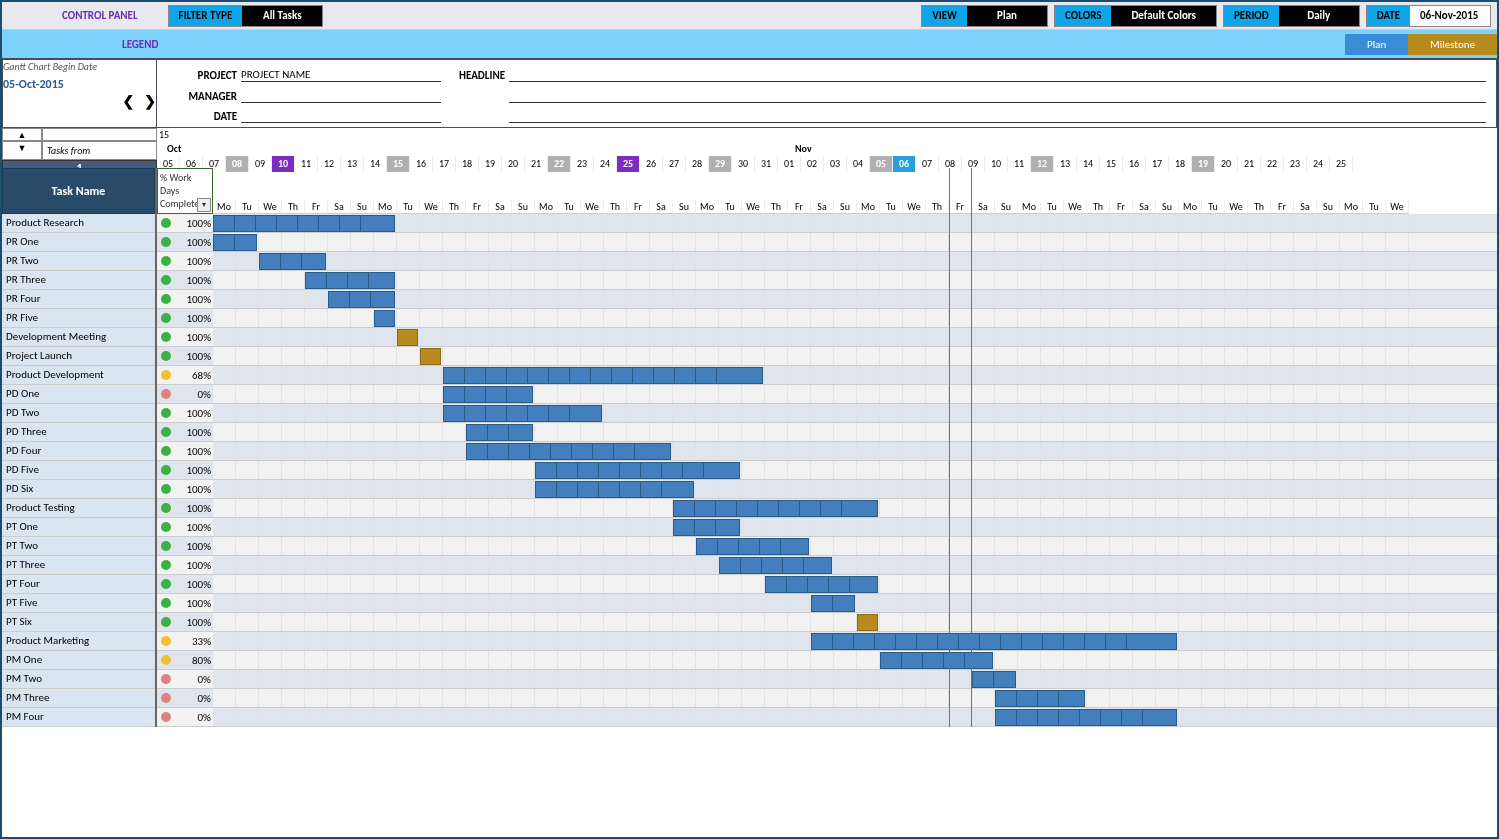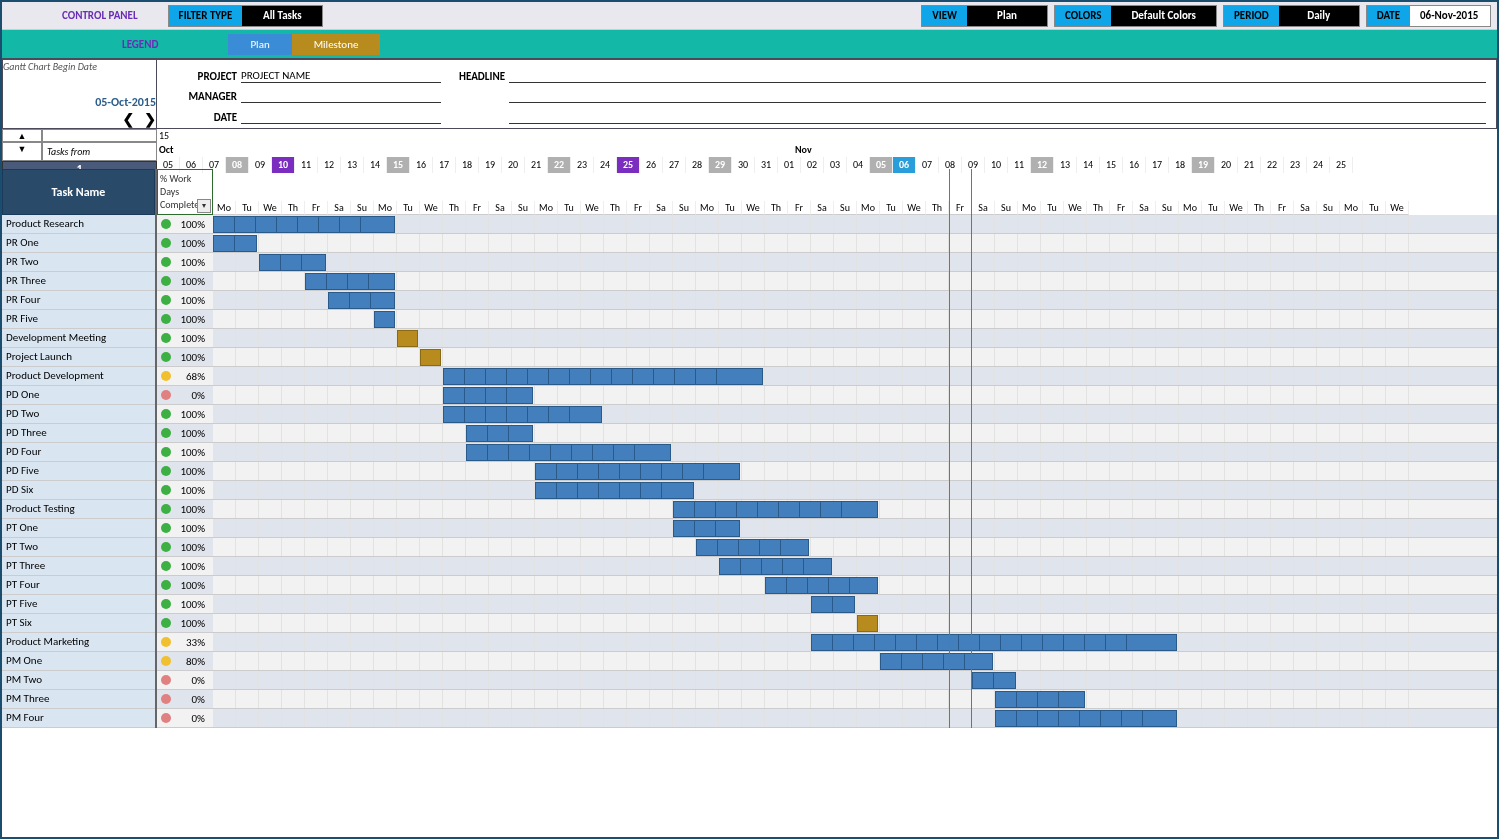--- a/index.html
+++ b/index.html
@@ -3,30 +3,30 @@
 <meta charset="utf-8">
 <style>
   * { box-sizing: border-box; margin: 0; padding: 0; }
   body { font-family: Calibri, Arial, sans-serif; font-size: 11px; background: #fff; color: #000; border: 2px solid #1a4d6e; width: 1499px; height: 839px; overflow: hidden; }
   .panel { display: flex; align-items: center; height: 28px; background: #e8e8ee; border-bottom: 1px solid #ccc; }
   .cp-label { color: #6a2db5; font-weight: bold; padding: 0 30px 0 60px; font-size: 11px; }
   .ctl { display: flex; align-items: stretch; height: 22px; border: 1px solid #888; margin-right: 6px; }
   .ctl .lbl { background: #0ea5e9; color: #000; font-weight: bold; padding: 3px 10px; }
   .ctl .val { background: #000; color: #fff; font-weight: bold; padding: 3px 20px; min-width: 80px; text-align: center; }
   .ctl .val-white { background: #fff; color: #000; font-weight: bold; padding: 3px 10px; min-width: 80px; }
-  .legend-row { display: flex; align-items: center; height: 28px; background: #14b8a6; padding-left: 120px; }
+  .legend-row { display: flex; align-items: center; height: 28px; background: #7dd3fc; padding-left: 120px; justify-content: space-between; }
   .legend-label { color: #6a2db5; font-weight: bold; margin-right: 70px; }
   .legend-item { padding: 4px 22px; color: #fff; font-size: 11px; }
   .lg-plan { background: #3b8cd6; }
   .lg-ms { background: #b78b1e; }
 
   .info-area { display: flex; border-top: 1px solid #4a4a5a; min-height: 70px; }
   .info-left { width: 155px; border: 1px solid #4a4a5a; font-size: 10px; }
   .info-left .begin { font-style: italic; color: #555; }
-  .info-left .date { color: #2a5d8a; font-weight: bold; font-size: 12px; margin-top: 22px; text-align: right; }
+  .info-left .date { color: #2a5d8a; font-weight: bold; font-size: 12px; margin-top: 4px; }
   .info-left .nav { display: flex; justify-content: flex-end; gap: 10px; margin-top: 2px; font-size: 14px; font-weight: bold; }
   .info-right { flex: 1; border: 1px solid #4a4a5a; border-left: none; padding: 4px 10px; display: grid; grid-template-columns: 70px 200px 60px auto; gap: 2px 4px; align-items: end; }
   .info-right .ilbl { font-weight: bold; text-align: right; font-size: 11px; }
   .info-right .ival { border-bottom: 1px solid #333; min-height: 14px; font-size: 11px; }
   .info-right .ival.long { grid-column: span 1; }
 
   .sub-controls { display: flex; height: 40px; }
   .sub-left { width: 155px; display: flex; flex-direction: column; }
   .arrow-row { display: flex; }
   .arrow { width: 40px; border: 1px solid #888; text-align: center; font-size: 9px; background: #fff; cursor: pointer; }
@@ -51,21 +51,21 @@
   .month-row { height: 14px; font-size: 10px; font-weight: bold; }
   .month-row .mlbl { position: absolute; }
   .year-row { height: 14px; font-size: 10px; position: relative; }
   .year-row .ylbl { position: absolute; }
 
   .task-row { display: flex; height: 19px; border-bottom: 1px solid #ccc; }
   .task-row:nth-child(odd) .task-name, .task-row:nth-child(odd) .task-pct, .task-row:nth-child(odd) .task-bars { background: #f2f2f2; }
   .task-row:nth-child(even) .task-name, .task-row:nth-child(even) .task-pct, .task-row:nth-child(even) .task-bars { background: #e0e4ec; }
   .task-name { width: 155px; padding: 2px 4px; font-size: 11px; background: #d9e6f2 !important; white-space: nowrap; overflow: hidden; }
   .task-name.bold { font-weight: normal; }
-  .task-pct { width: 72px; display: flex; align-items: center; justify-content: flex-start; padding: 0 4px; font-size: 11px; }
+  .task-pct { width: 72px; display: flex; align-items: center; justify-content: flex-start; gap: 6px; padding: 0 4px; font-size: 11px; }
   .status-dot { width: 10px; height: 10px; border-radius: 50%; flex-shrink: 0; }
   .dot-g { background: #3cb043; }
   .dot-y { background: #f0c030; }
   .dot-r { background: #e08080; }
   .pct-val { text-align: right; width: 34px; }
   .task-bars { flex: 1; position: relative; }
   .bar-grid { position: absolute; inset: 0; display: flex; }
   .bar-grid .gcell { width: 23px; border-right: 1px solid #e2e2e2; flex-shrink: 0; }
   .bar { position: absolute; top: 1px; height: 17px; background: #437fbd; border: 1px solid #2a5a8a; }
   .bar.ms { background: #b78b1e; border: 1px solid #8a6a15; }
@@ -146,21 +146,21 @@
       <div class="arrow">▼</div>
       <div class="tasks-from">Tasks from</div>
     </div>
     <div class="num-row">1</div>
   </div>
   <div class="sub-right" id="timeline-header-container">
   <div class="year-row">
         <span class="ylbl" style="left:2px">15</span>
       </div>
   <div class="month-row" style="position:relative">
-        <span class="mlbl" style="left:2px">Oct</span>
+        <span class="mlbl" style="left:10px">Oct</span>
         <span class="mlbl" style="left:638px">Nov</span>
       </div>
   <div class="day-row">
         <div class="dcell ">05</div>
         <div class="dcell ">06</div>
         <div class="dcell ">07</div>
         <div class="dcell shade">08</div>
         <div class="dcell ">09</div>
         <div class="dcell purple">10</div>
         <div class="dcell ">11</div>

